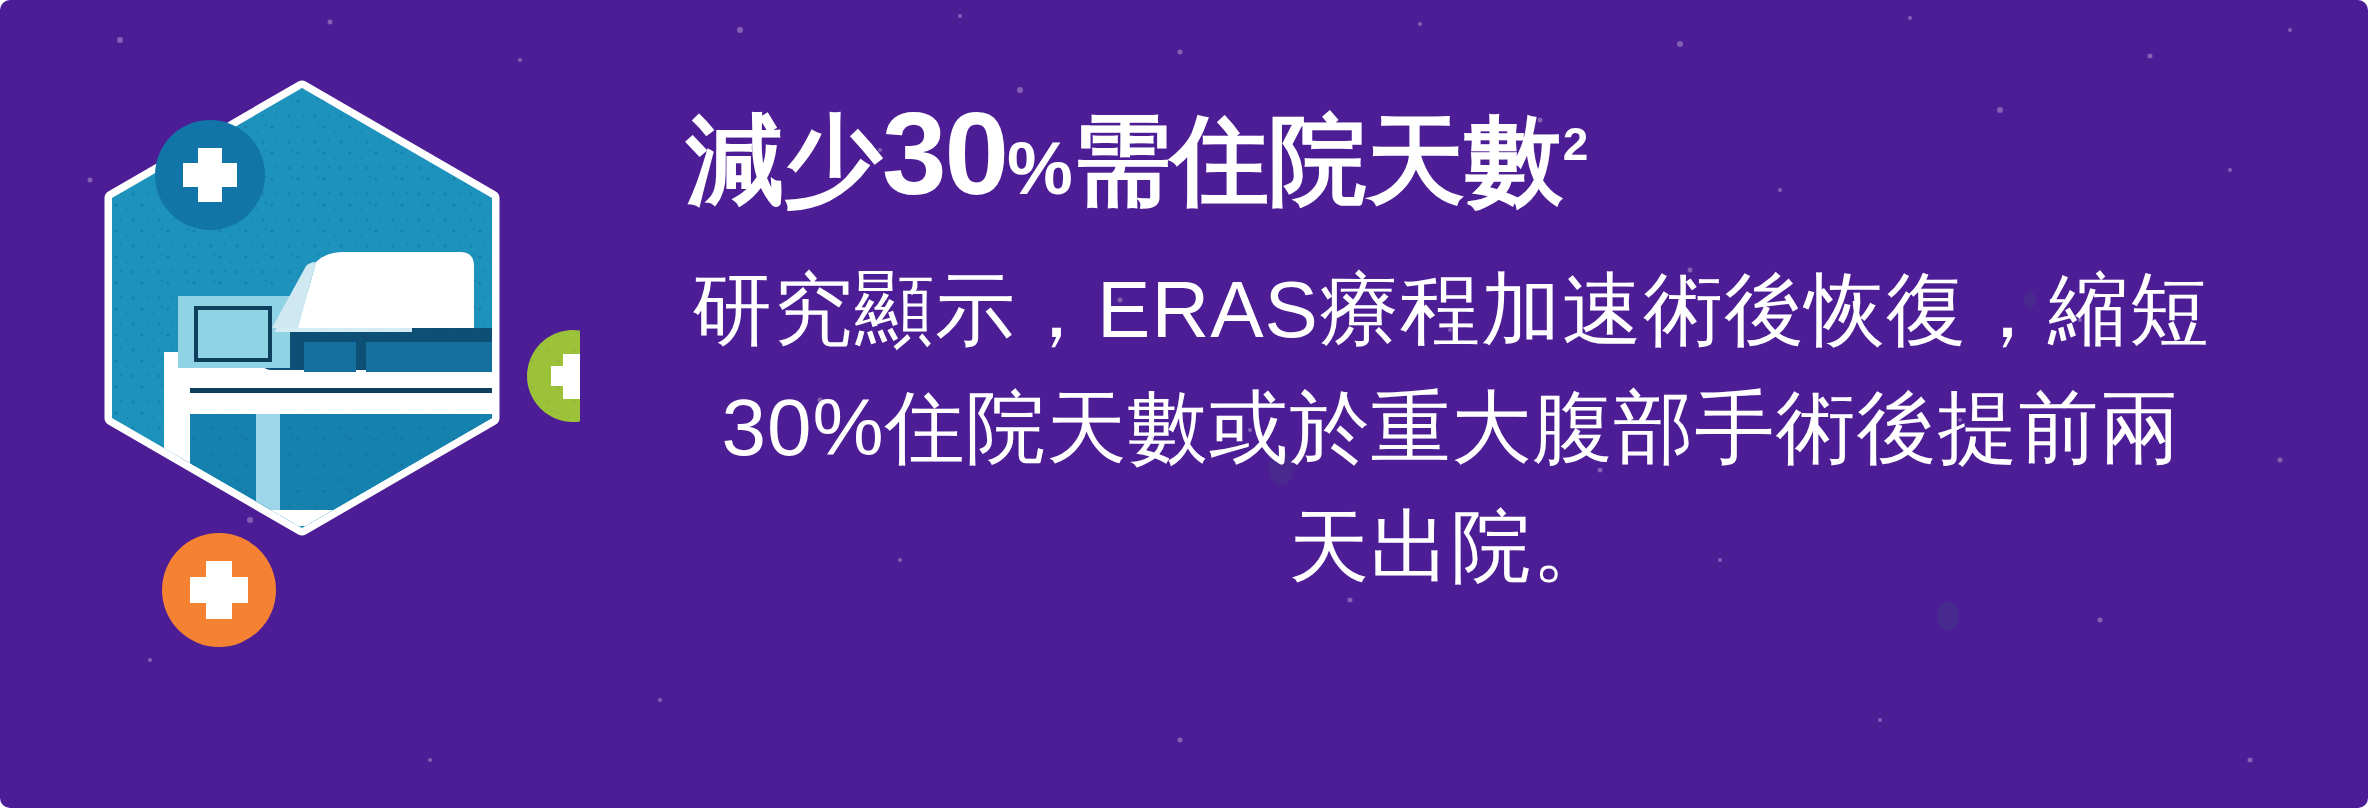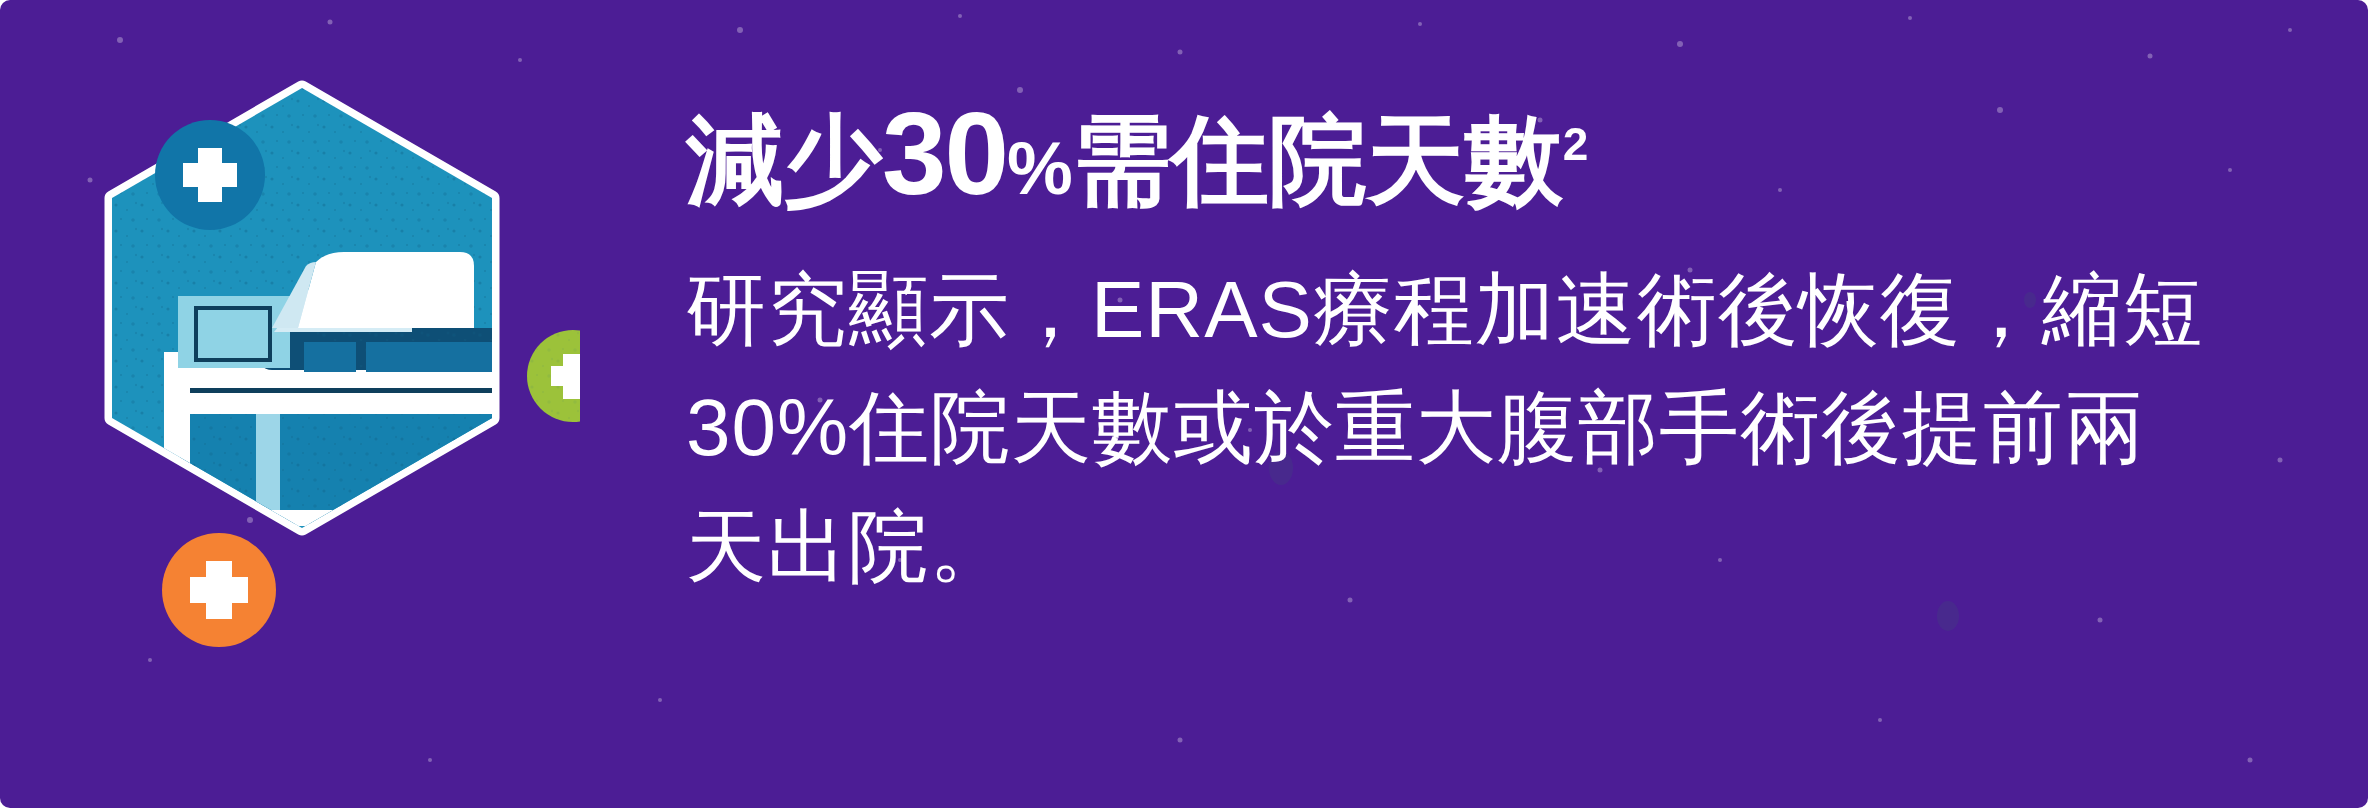--- a/index.html
+++ b/index.html
@@ -64,20 +64,21 @@
   }
 
   .body-copy{
     margin:28px 0 0 0;
     color:#ffffff;
     font-weight:400;
     font-size:80px;
     line-height:1.48;
     width:1530px;
     letter-spacing:1px;
+    text-align:center;
   }
 </style>
 </head>
 <body>
 
 <div class="card">
 
   <svg class="speckles" viewBox="0 0 2368 808" preserveAspectRatio="none" aria-hidden="true">
     <g fill="#ffffff" opacity="0.55">
       <circle cx="120" cy="40" r="3"></circle>

